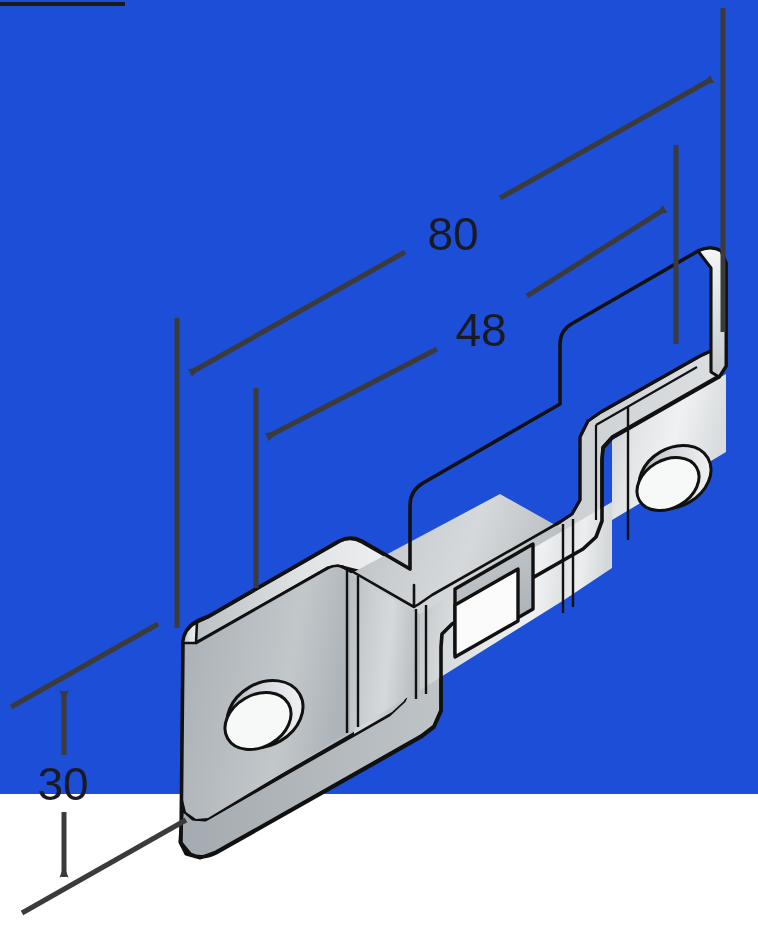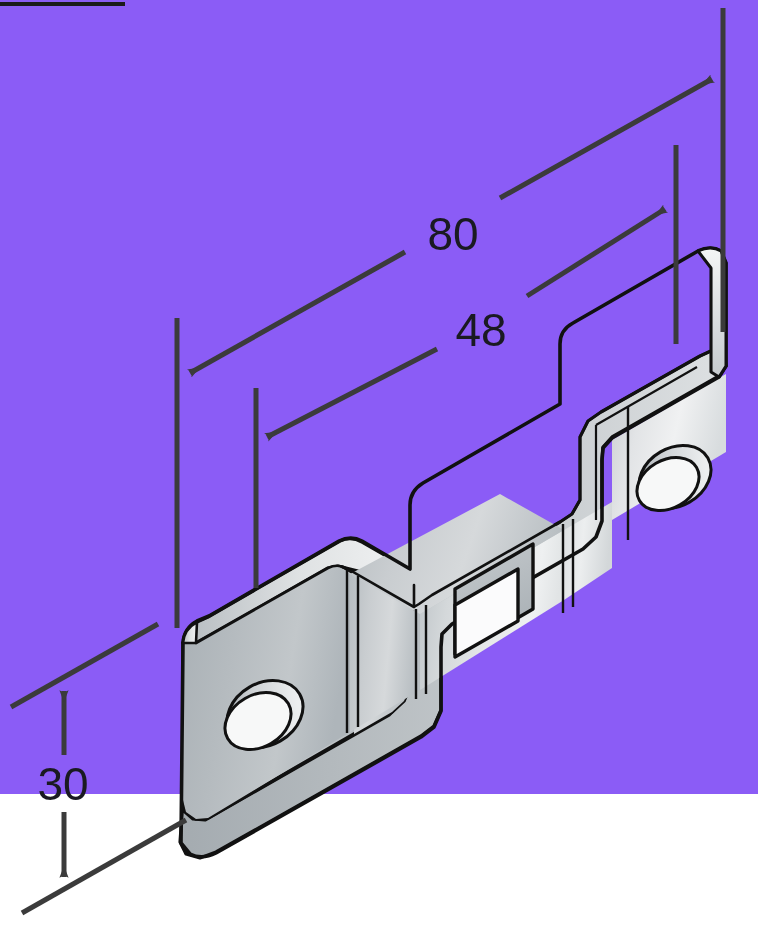--- a/index.html
+++ b/index.html
@@ -10,21 +10,21 @@
   body {
     width: 758px;
     height: 927px;
     overflow: hidden;
     font-family: "Liberation Sans", sans-serif;
   }
   #drawing-root {
     position: relative;
     width: 758px;
     height: 794px;
-    background: #8b5cf6;
+    background: #1d4ed8;
   }
   #drawing-svg {
     position: absolute;
     top: 0;
     left: 0;
     width: 758px;
     height: 927px;
     display: block;
   }
   .dim-text {

